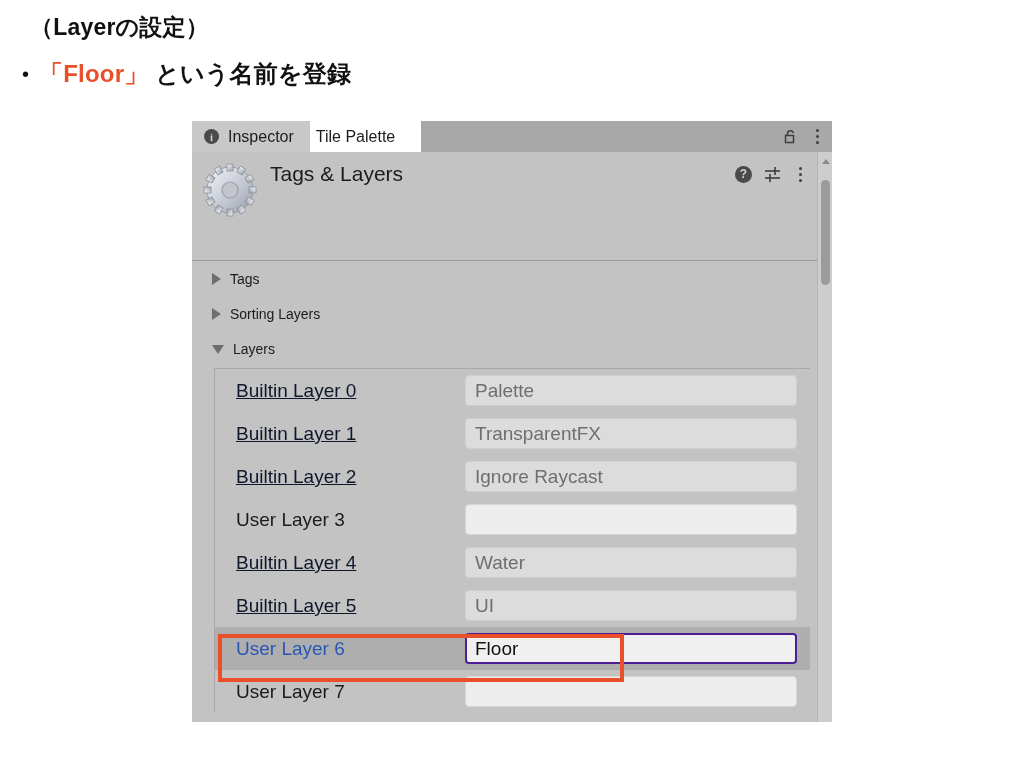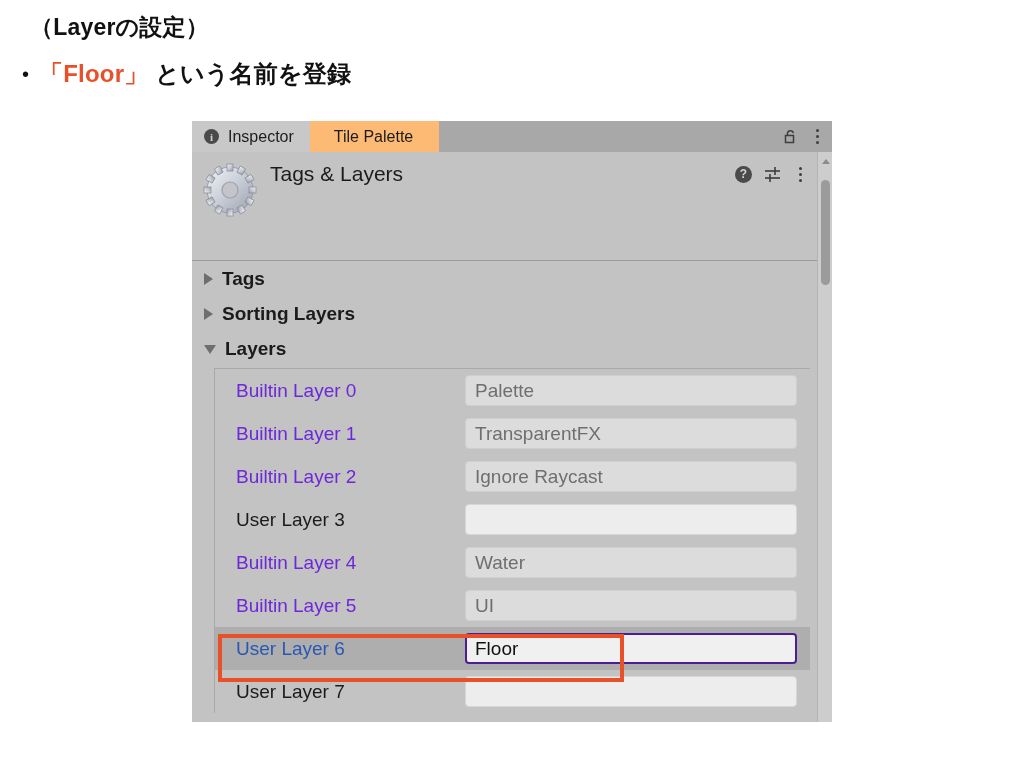--- a/index.html
+++ b/index.html
@@ -81,22 +81,22 @@
     align-items: center;
     padding: 0 16px 0 12px;
     font-size: 16px;
     color: #1c1c1c;
     box-sizing: border-box;
   }
   .tab.active {
     background: #c8c8c8;
   }
   .tab.inactive {
-    background: #fdba74;
-    padding-left: 24px;
+    background: #ffffff;
+    padding-left: 6px;
     padding-right: 26px;
   }
   .info-icon {
     width: 15px;
     height: 15px;
     border-radius: 50%;
     background: #4a4a4a;
     color: #cfcfcf;
     font-size: 11px;
     font-weight: bold;
@@ -175,24 +175,23 @@
   .panel-body {
     position: relative;
     background: #c3c3c3;
     height: 460px;
   }
 
   .foldout {
     display: flex;
     align-items: center;
     height: 35px;
-    padding-left: 12px;
-    font-size: 19px;
+    padding-left: 20px;
+    font-size: 14px;
     color: #1b1b1b;
-    font-weight: bold;
   }
   .tri {
     width: 0; height: 0;
     margin-right: 9px;
   }
   .tri.closed {
     border-left: 9px solid #6e6e6e;
     border-top: 6px solid transparent;
     border-bottom: 6px solid transparent;
   }
@@ -223,21 +222,21 @@
     background: #aeaeae;
   }
   .layer-label {
     width: 250px;
     padding-left: 21px;
     font-size: 19px;
     color: #1b1b1b;
     box-sizing: border-box;
     white-space: nowrap;
   }
-  .layer-label.dim { color: #6d28d9; }
+  .layer-label.dim { color: #0f172a; text-decoration: underline; }
   .layer-label.link { color: #2a57b4; }
 
   .layer-field {
     position: relative;
     height: 31px;
     flex: 1;
     margin-right: 13px;
     border-radius: 4px;
     background: #dcdcdc;
     border: 1px solid #cfcfcf;

